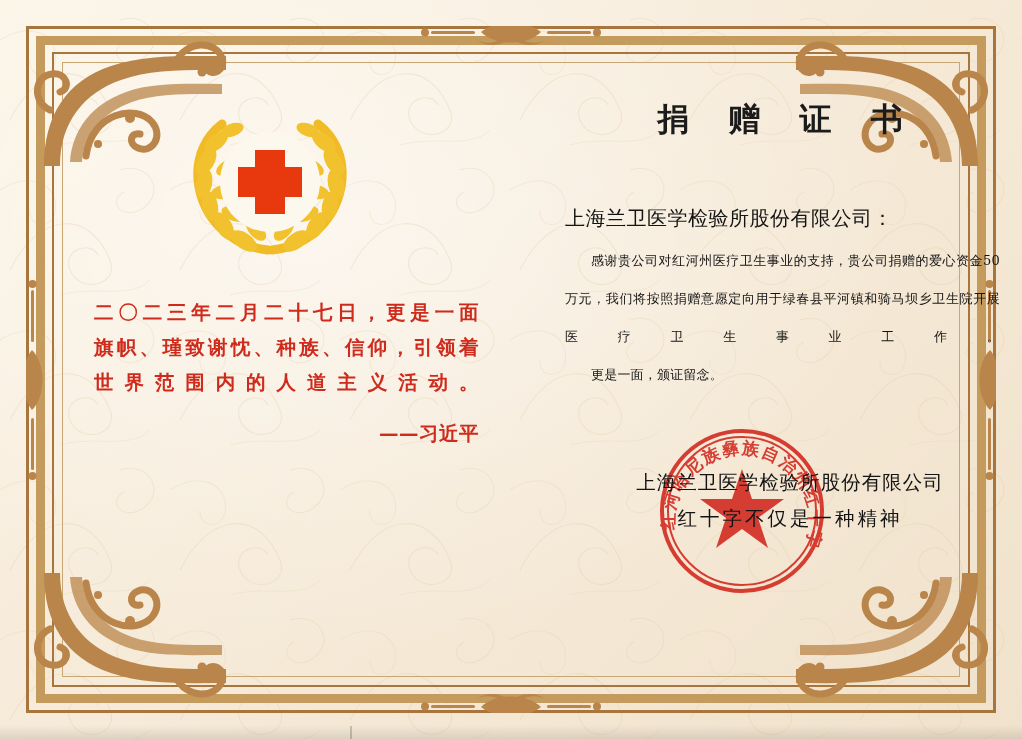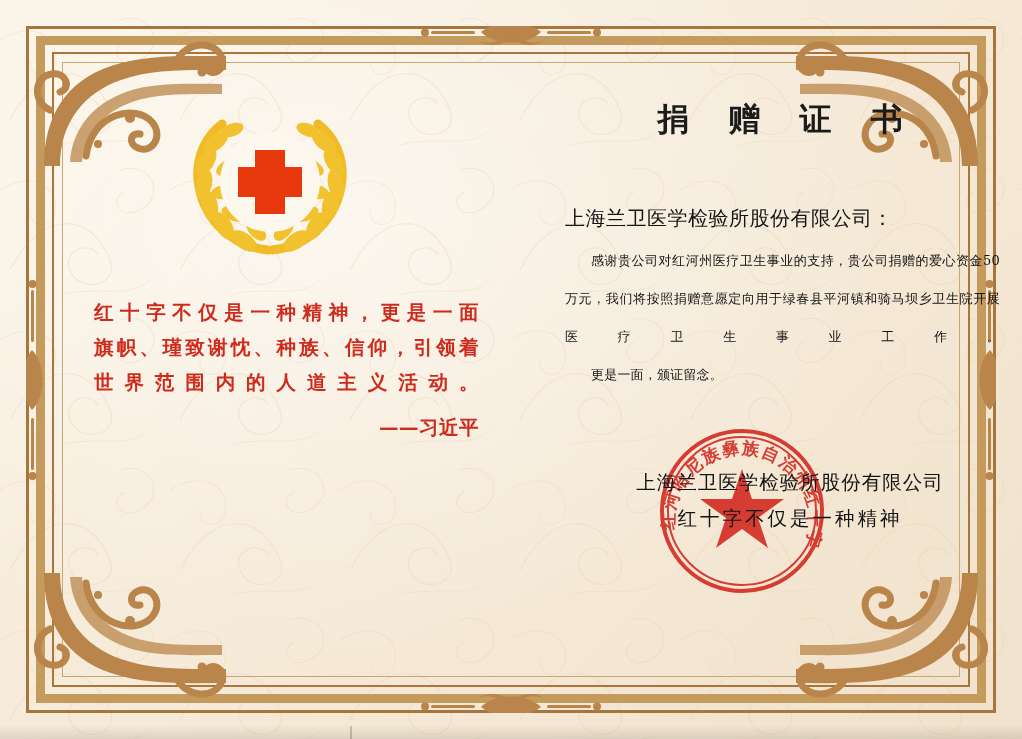--- a/index.html
+++ b/index.html
@@ -115,21 +115,21 @@
     font-size: 19.5px;
     font-weight: bold;
     line-height: 35px;
     letter-spacing: 0.5px;
     text-align: justify;
     text-align-last: justify;
   }
   .quote-line { display: block; }
   .quote-author {
     display: block;
-    margin-top: 10px;
+    margin-top: 16px;
     text-align: right;
     text-align-last: right;
     font-size: 19.5px;
   }
 
   
   .main-title {
     position: absolute;
     left: 500px;
     top: 28px;
@@ -372,21 +372,21 @@
           <ellipse cx="128" cy="30" rx="12" ry="6.5" transform="rotate(20 128 30)"></ellipse>
         </g>
 
         <circle cx="90" cy="82" r="50" fill="#fdf8ee"></circle>
 
         <path d="M75 50 H105 V67 H122 V97 H105 V114 H75 V97 H58 V67 H75 Z" fill="#e8380d"></path>
       </g>
     </svg>
 
     <div class="quote">
-      <span class="quote-line">红十字不仅是一种精神，更是一面</span>
+      <span class="quote-line">二〇二三年二月二十七日，更是一面</span>
       <span class="quote-line">旗帜、瑾致谢忱、种族、信仰，引领着</span>
       <span class="quote-line">世界范围内的人道主义活动。</span>
       <span class="quote-author">——习近平</span>
     </div>
 
     <div class="main-title">捐 赠 证 书</div>
 
     <div class="addressee">上海兰卫医学检验所股份有限公司：</div>
 
     <div class="body-text">

